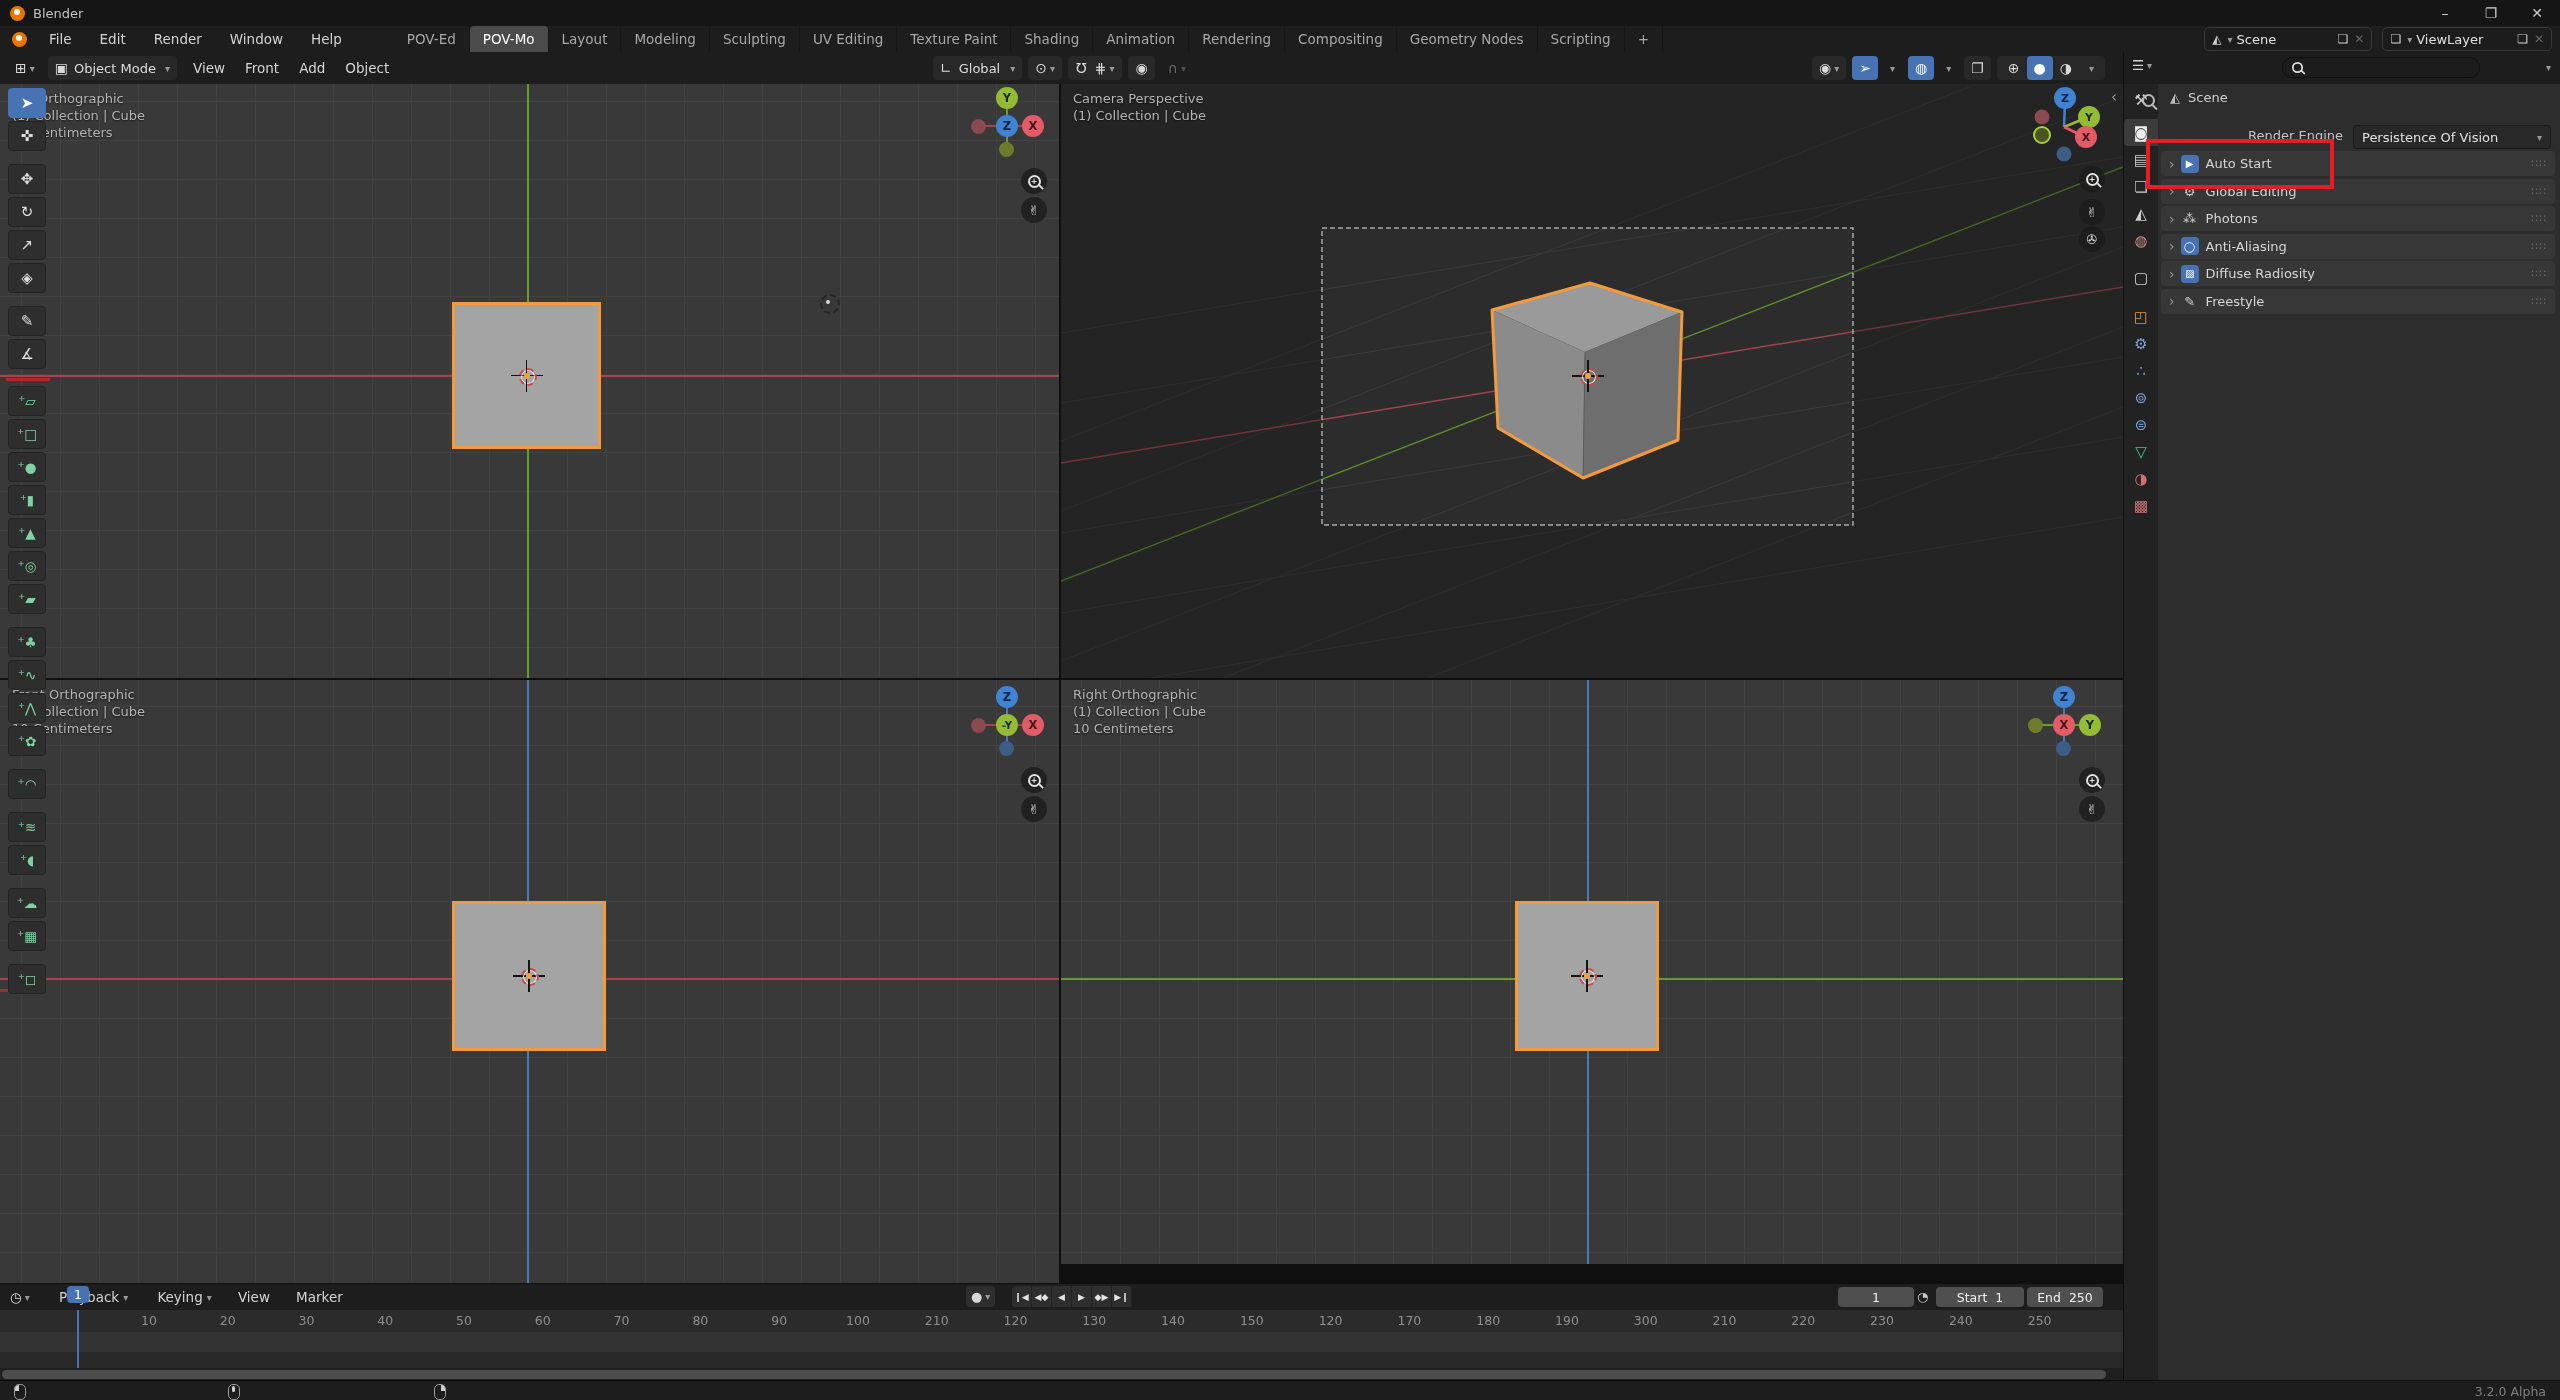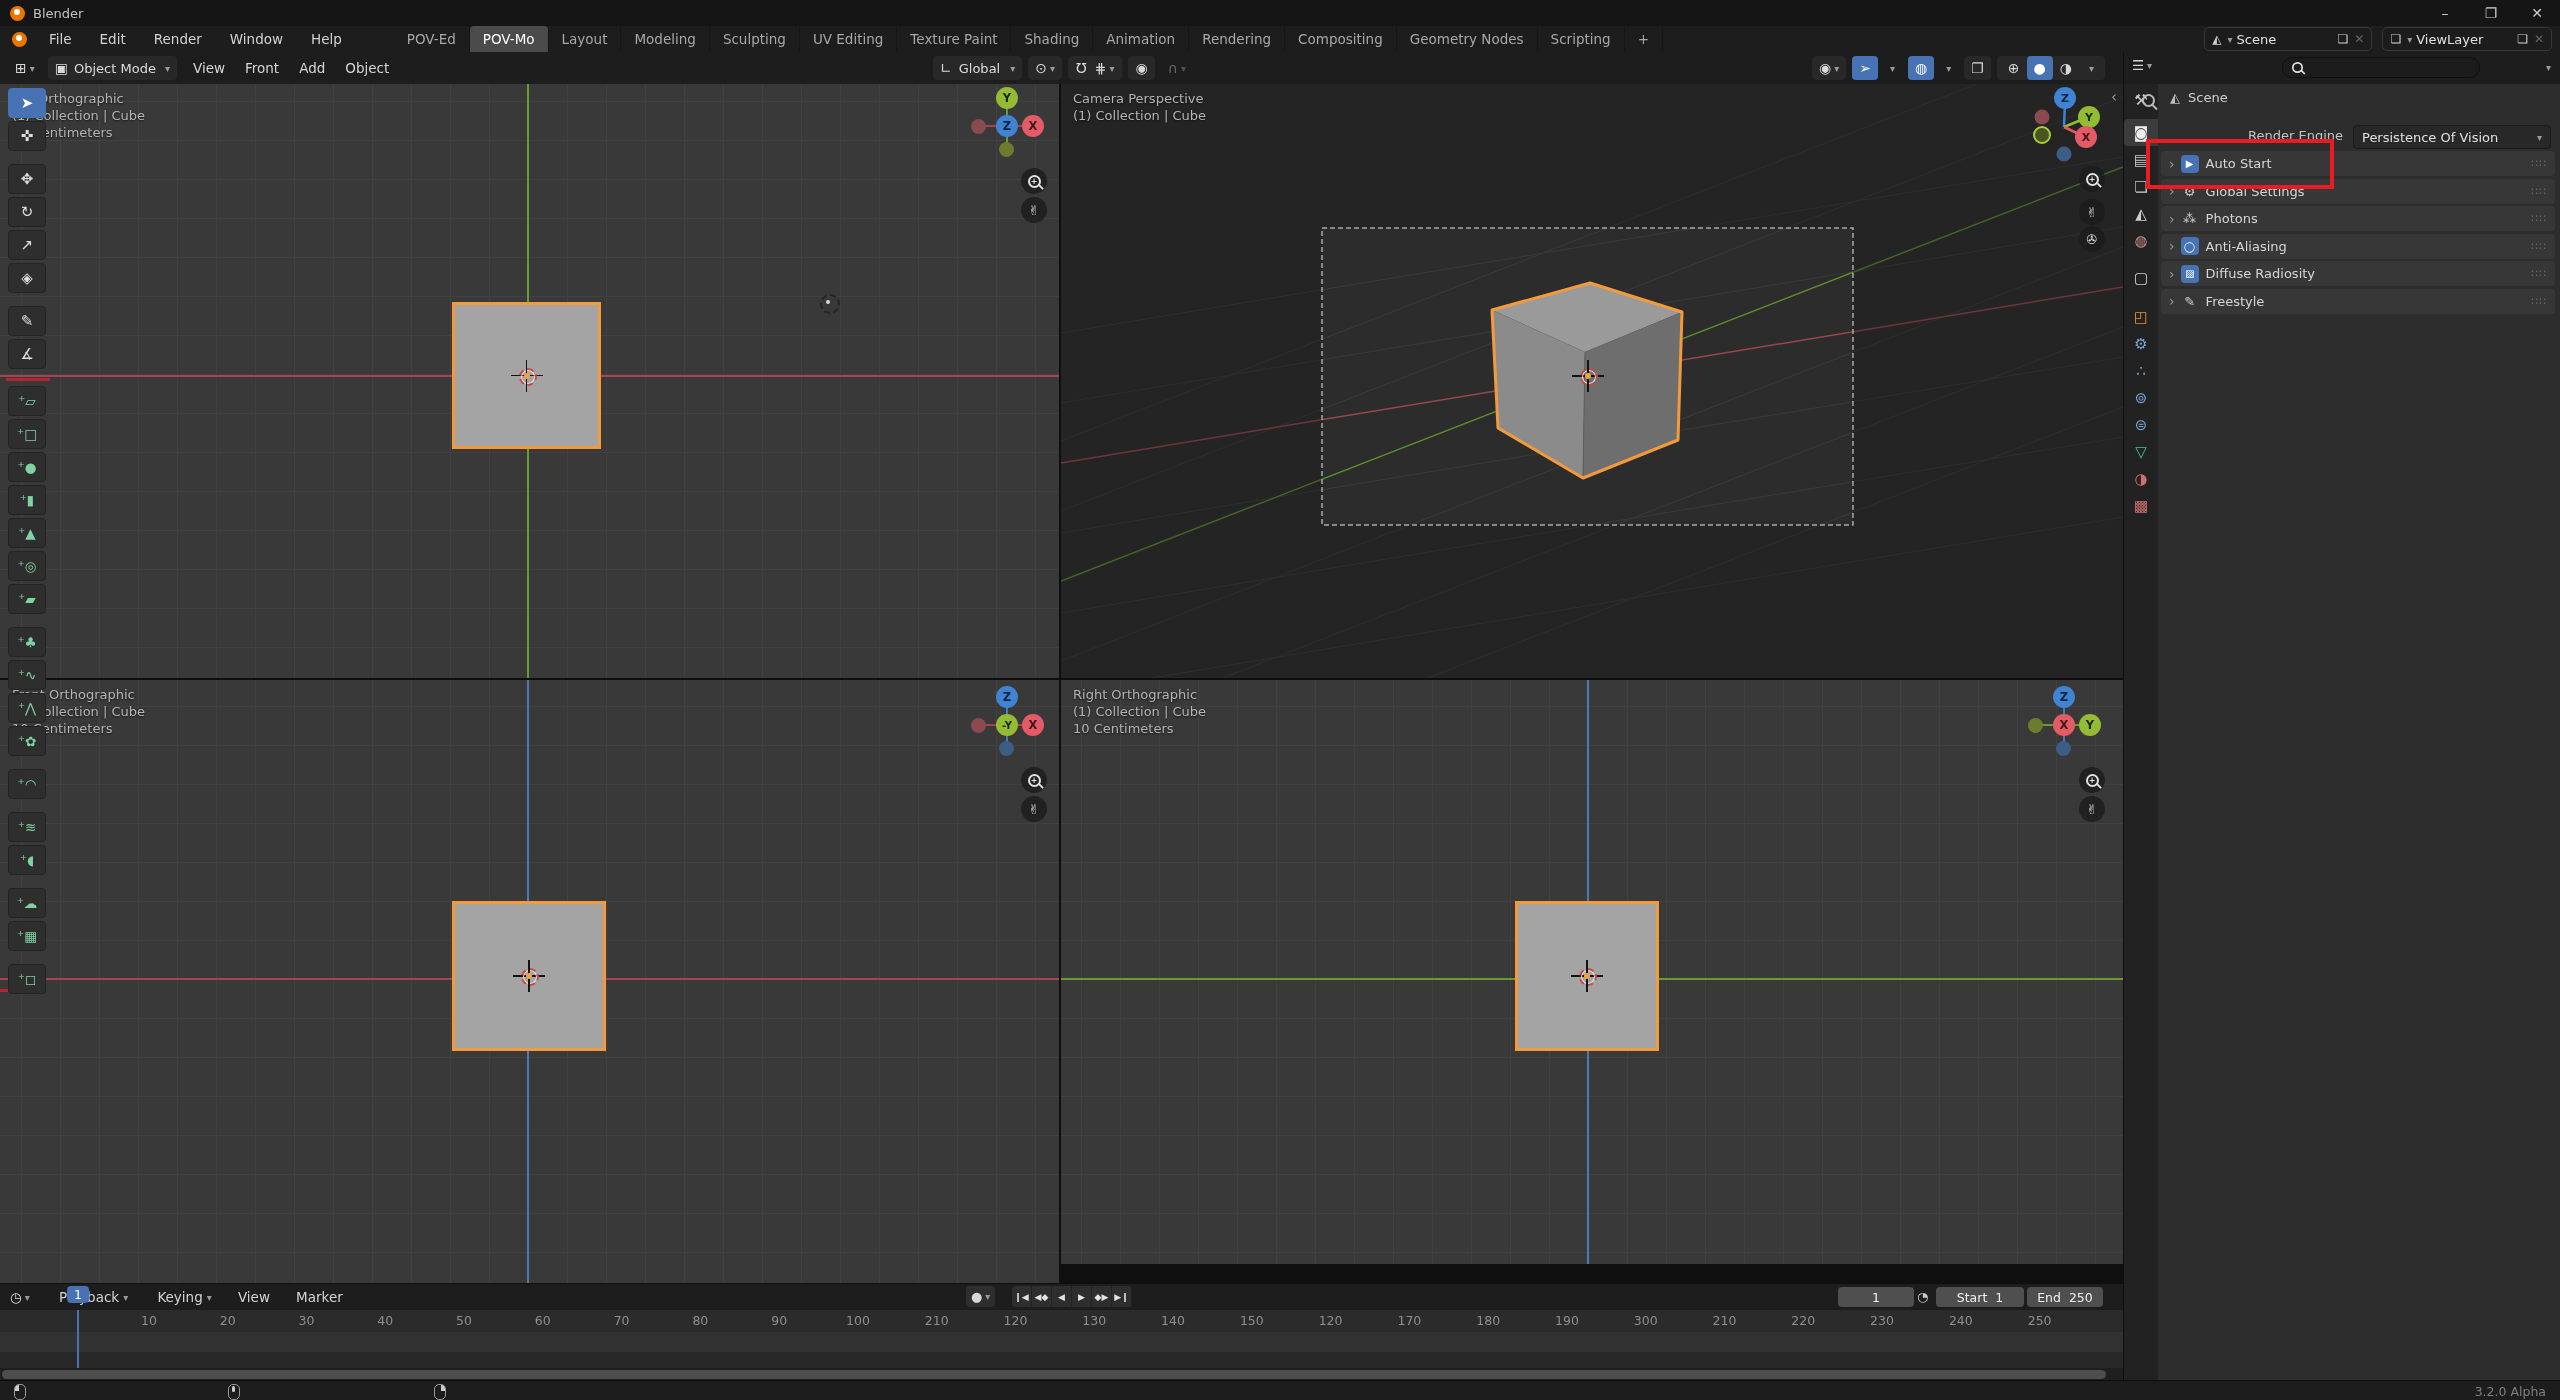--- a/index.html
+++ b/index.html
@@ -752,21 +752,21 @@
       <div class="panel-row">
         <span class="pchev">›</span>
         <span class="picon tile">▶</span>
         <span>Auto Start</span>
         <span class="pdrag">∷∷</span>
       </div>
 
       <div class="panel-row">
         <span class="pchev">›</span>
         <span class="picon">⚙</span>
-        <span>Global Settings</span>
+        <span>Global Editing</span>
         <span class="pdrag">∷∷</span>
       </div>
 
       <div class="panel-row">
         <span class="pchev">›</span>
         <span class="picon">⁂</span>
         <span>Photons</span>
         <span class="pdrag">∷∷</span>
       </div>
 

